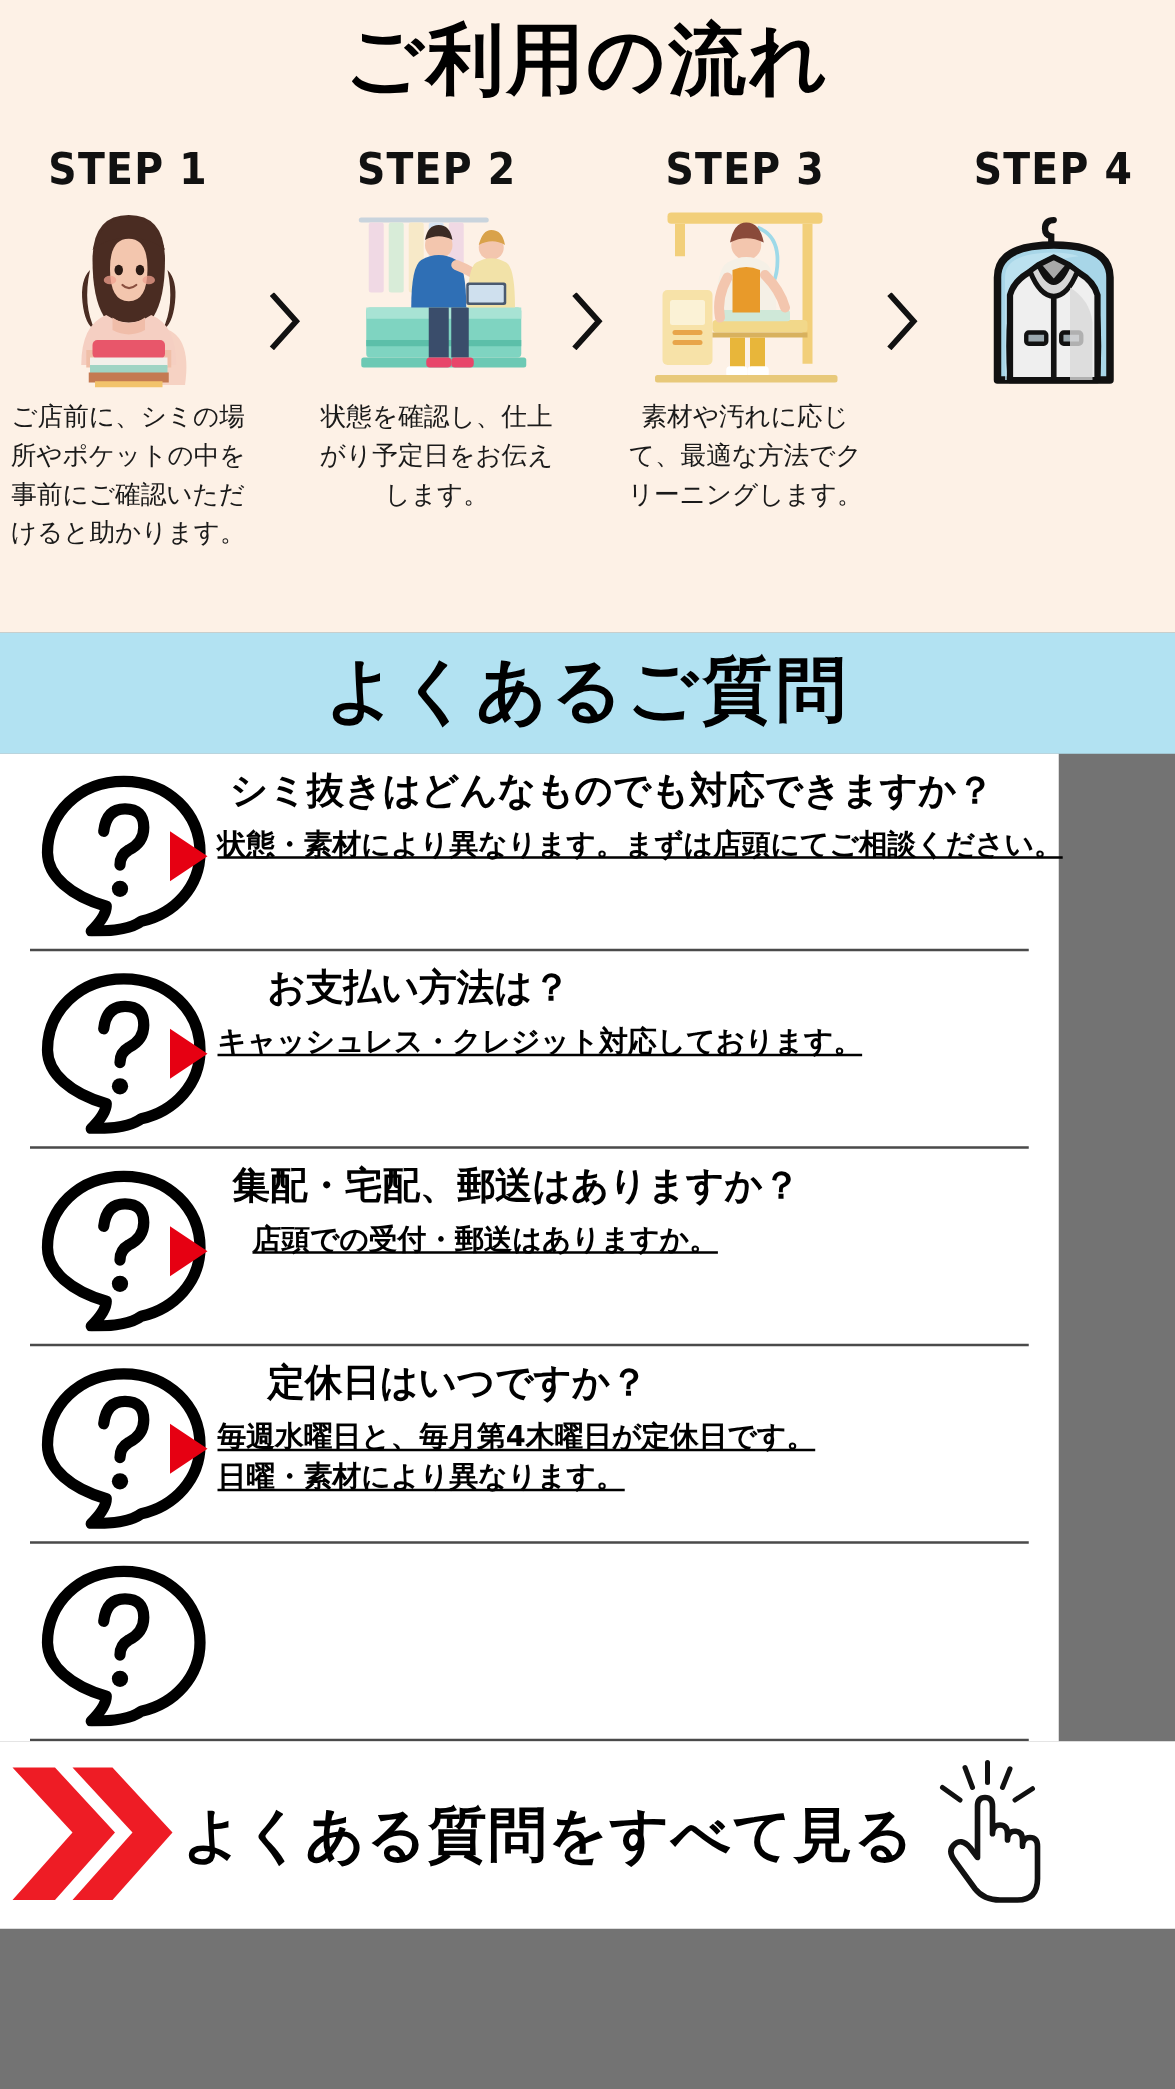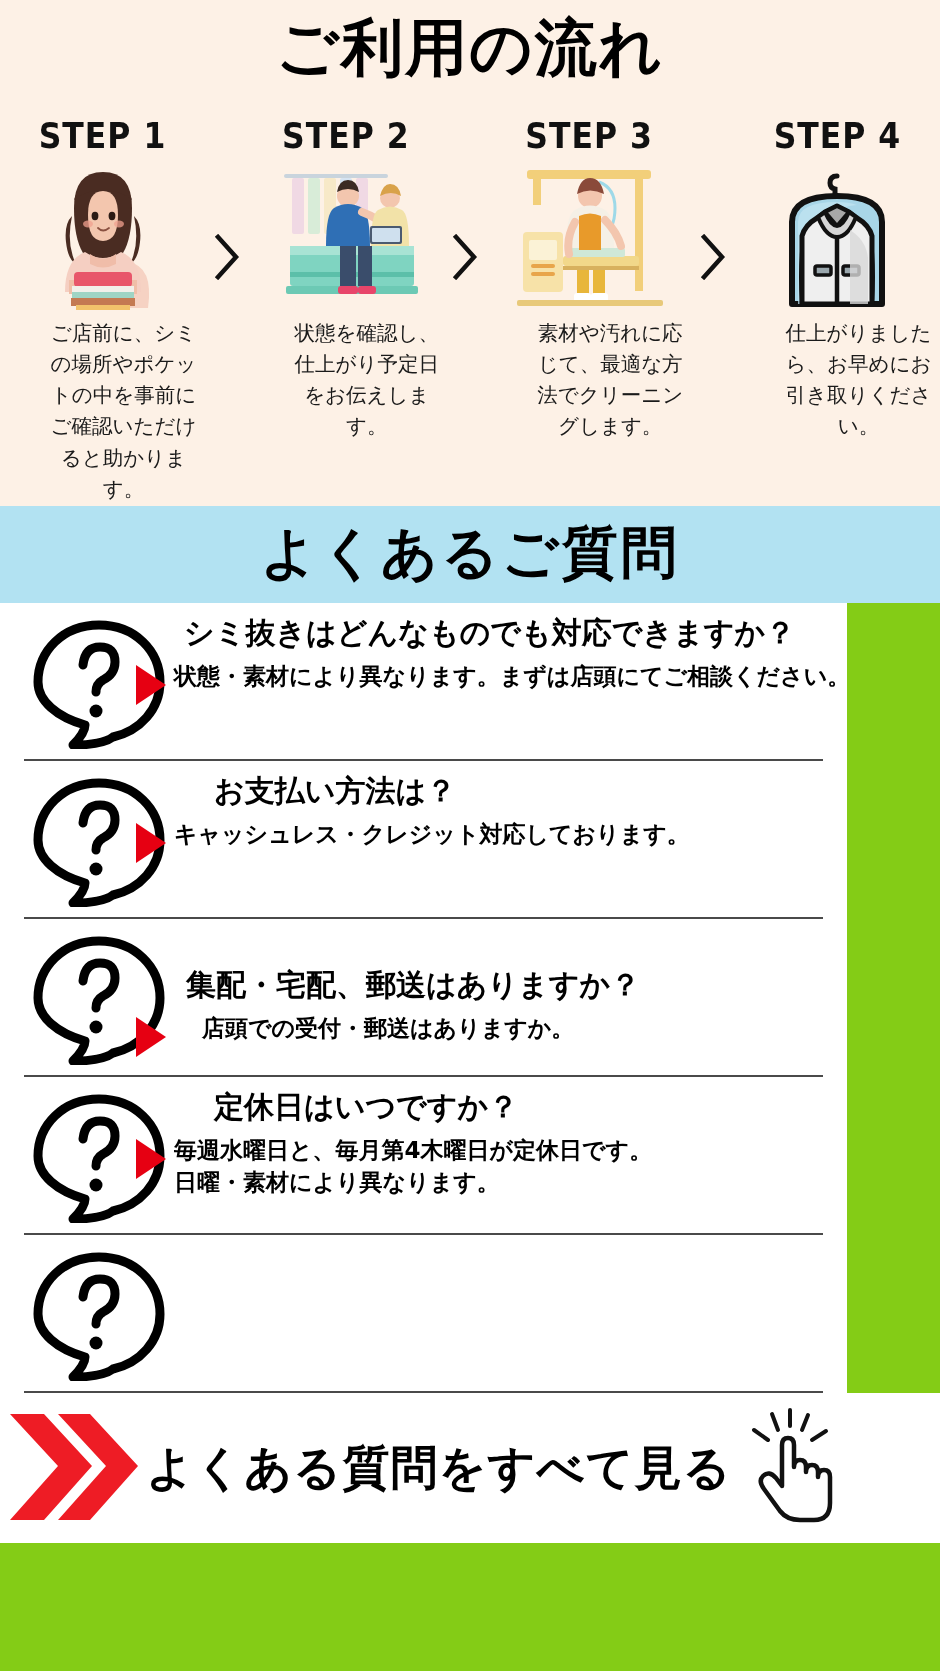--- a/index.html
+++ b/index.html
@@ -7,21 +7,21 @@
     width: 940px;
     height: 1671px;
     font-family: "Liberation Sans", "DejaVu Sans", sans-serif;
     background: #ffffff;
     overflow: hidden;
   }
   #page {
     position: relative;
     width: 940px;
     height: 1671px;
-    background: #84cc16;
+    background: #737373;
   }
 
   
   .flow-section {
     position: relative;
     width: 940px;
     height: 506px;
     background: #fdf1e6;
   }
   .flow-title {
@@ -67,21 +67,20 @@
   .step-art svg { display: block; }
   .step-desc {
     margin-top: 8px;
     font-size: 20.5px;
     line-height: 1.52;
     color: #1a1a1a;
     text-align: center;
     width: 205px;
     letter-spacing: 0px;
     font-family: "DejaVu Sans", sans-serif;
-    padding-left: 42px;
   }
   .step-desc.indent { width: 195px; }
   .chevron-sep {
     width: 52px;
     display: flex;
     align-items: center;
     justify-content: center;
     padding-top: 118px;
   }
   .chev {
@@ -162,27 +161,28 @@
     padding-top: 4px;
   }
   .tri svg { display: block; }
   .faq-a {
     font-size: 23px;
     line-height: 1.42;
     color: #000;
     font-weight: 600;
     font-family: "DejaVu Sans", sans-serif;
     white-space: nowrap;
+    text-decoration: underline;
   }
   .faq-a .a-line { display: block; }
 
   
   .q-indent-1 { padding-left: 6px; }
   .q-indent-2 { padding-left: 36px; }
-  .q-indent-3 { padding-left: 8px; margin-top: 36px; }
+  .q-indent-3 { padding-left: 8px; }
   .q-indent-4 { padding-left: 36px; }
   .q-indent-5 { padding-left: 8px; }
   .a-indent-3 { padding-left: 28px; }
   .a-indent-5 { padding-left: 22px; }
 
   
   .cta-bar {
     position: relative;
     width: 940px;
     height: 150px;
@@ -340,21 +340,20 @@
             <path d="M75 46 l-12 6 l12 14 l12 -14z" fill="#a8a8a8" stroke="#111" stroke-width="4" stroke-linejoin="round"></path>
             <path d="M75 66 l0 78" stroke="#111" stroke-width="4.5"></path>
             <path d="M63 52 q6 14 12 14 q6 0 12 -14 l7 5 q-8 20 -19 20 q-11 0 -19 -20z" fill="#d6d6d6" stroke="#111" stroke-width="4" stroke-linejoin="round"></path>
             <path d="M40 92 q-2 24 0 52" stroke="#111" stroke-width="4" fill="none"></path>
             <path d="M110 92 q2 24 0 52" stroke="#111" stroke-width="4" fill="none"></path>
             <rect x="53" y="106" width="16" height="9" rx="2" fill="#9aa7ad" stroke="#111" stroke-width="3.5"></rect>
             <rect x="81" y="106" width="16" height="9" rx="2" fill="#9aa7ad" stroke="#111" stroke-width="3.5"></rect>
             <path d="M88 70 q16 10 18 28 l0 46 l-18 0z" fill="#d8d8d8" opacity="0.8"></path>
           </svg>
         </div>
-        <div class="step-desc">仕上がりましたら、お早めにお引き取りください。</div>
       </div>
 
     </div>
   </section>
 
   <section class="faq-band">
     <h2 class="faq-band-title">よくあるご質問</h2>
   </section>
 
   <section class="faq-list">

